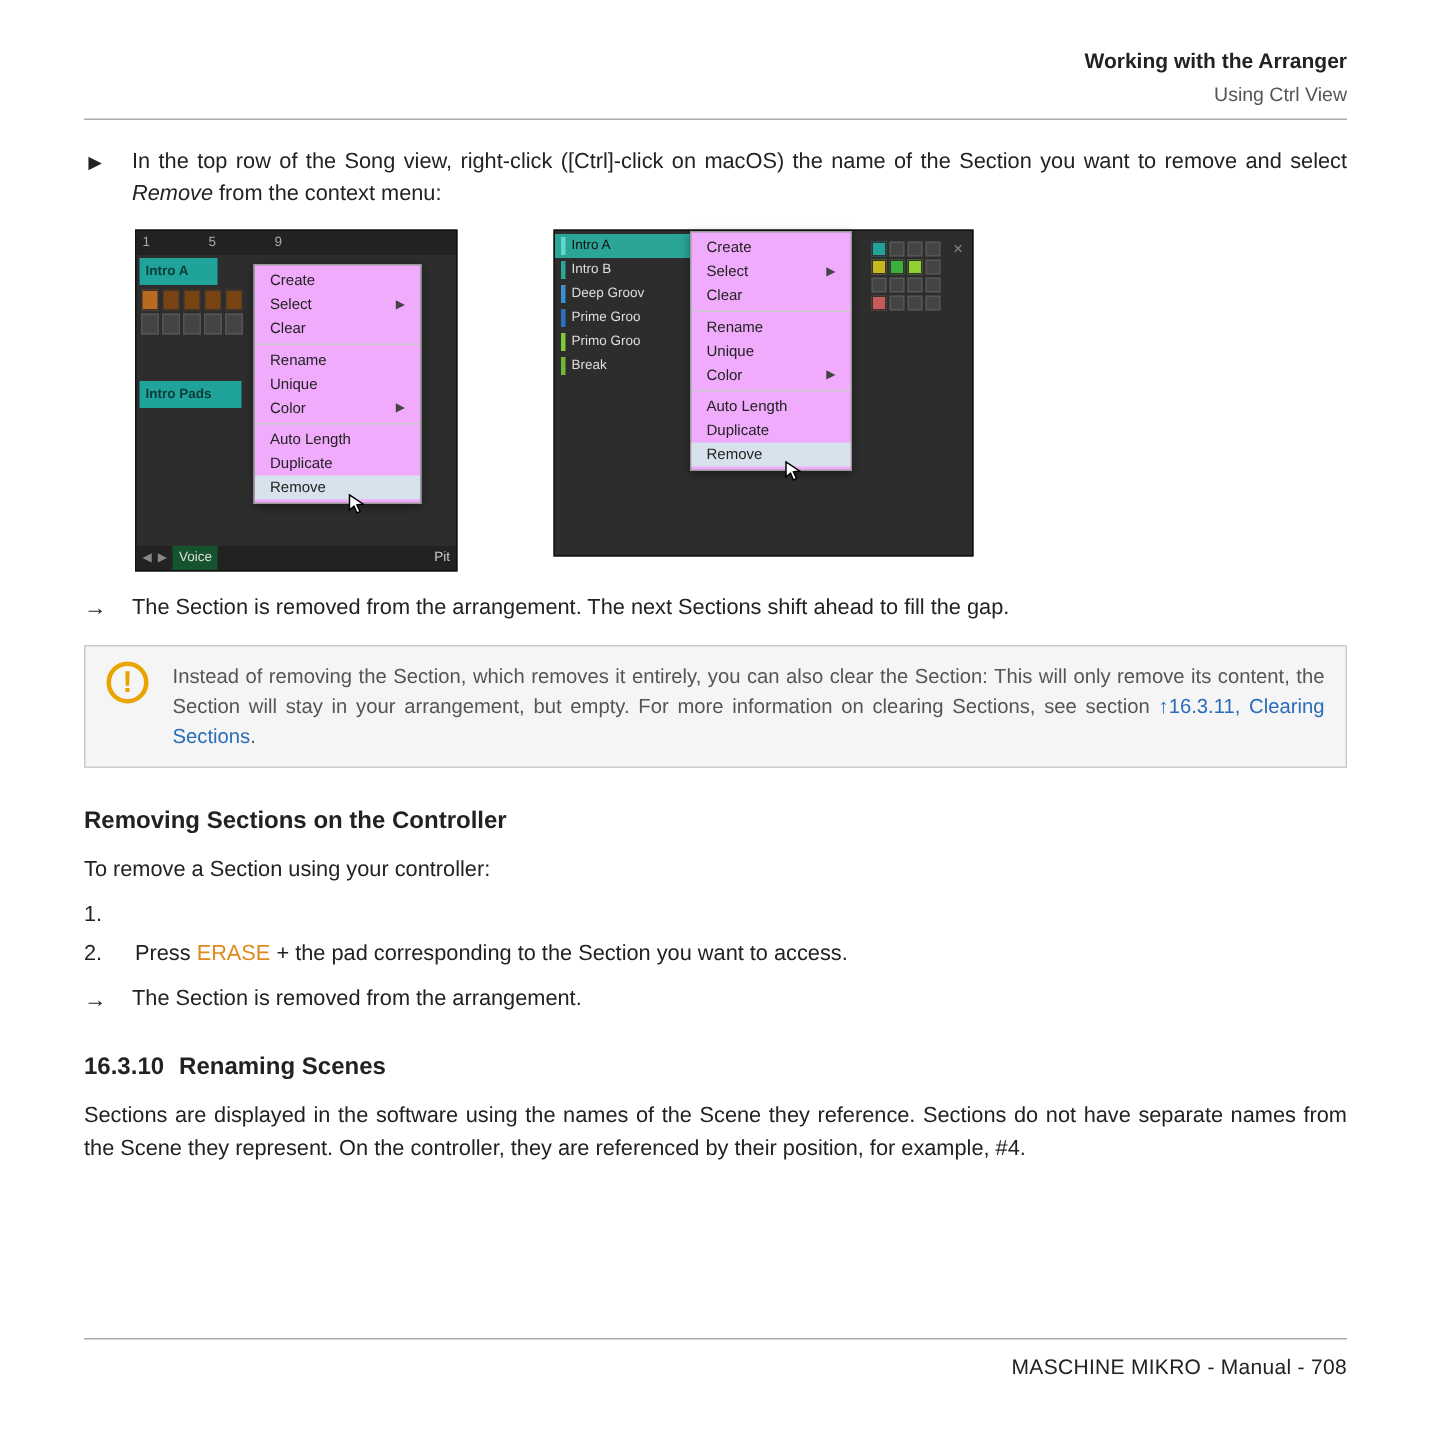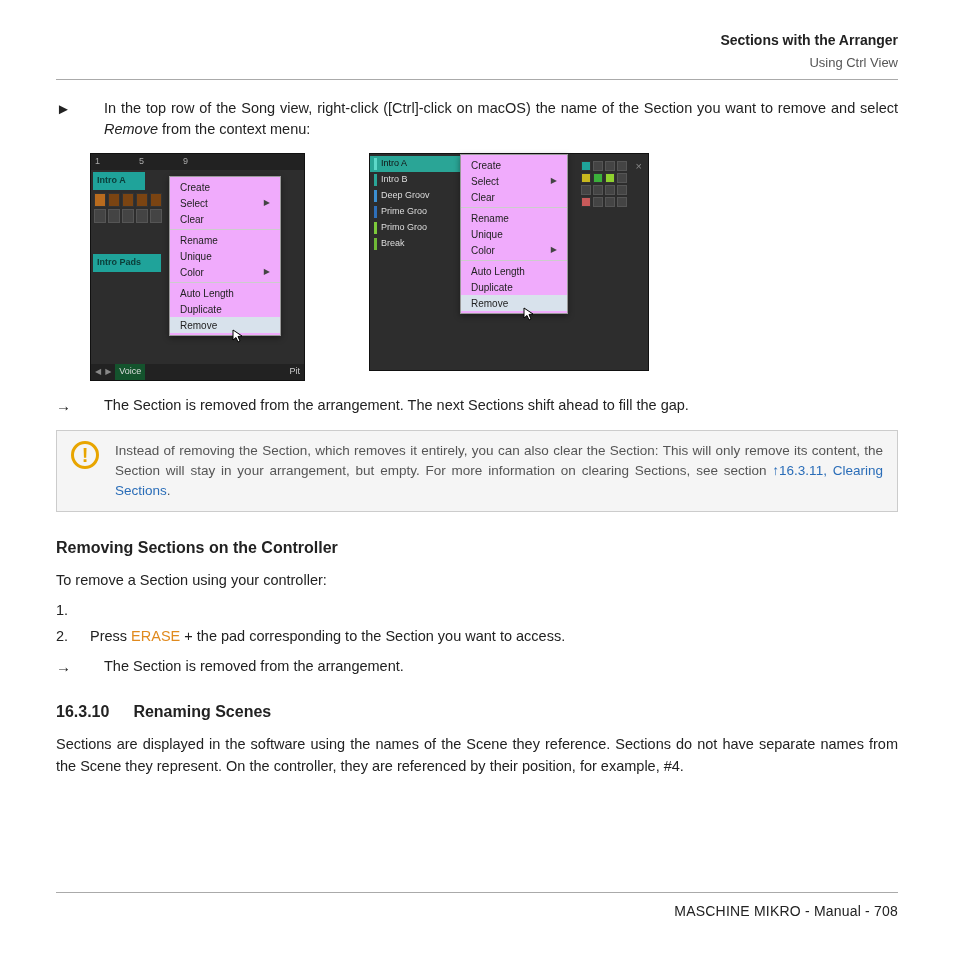--- a/index.html
+++ b/index.html
@@ -16,21 +16,21 @@
   }
   .header { text-align: right; margin-bottom: 6px; }
   .header .h1 { font-weight: 700; font-size: 14px; }
   .header .h2 { font-size: 13px; color: #555; margin-top: 2px; }
   .rule { border-top: 1px solid #aaa; margin: 6px 0 18px 0; }
   .footer-rule { border-top: 1px solid #aaa; margin: 20px 0 8px 0; }
   .footer { text-align: right; font-size: 14px; letter-spacing: .2px; position:absolute; bottom:32px; left:56px; right:56px;}
 
   .step, .arrow-block { display: flex; margin: 4px 0 12px 0; }
   .step .sym, .arrow-block .sym { width: 32px; flex: none; font-size: 15px; }
-  .step .txt, .arrow-block .txt { flex: 1; text-align: justify; margin-left: 16px; }
+  .step .txt, .arrow-block .txt { flex: 1; text-align: justify; }
   .ital { font-style: italic; }
 
   .shots { display:flex; gap:64px; margin: 6px 0 14px 34px; }
   .shot { position:relative; background:#2d2d2d; border:1px solid #111; }
   .shot1 { width:215px; height:228px; }
   .shot2 { width:280px; height:218px; }
 
   .ruler { height:16px; background:#222; color:#aaa; font-size:9px; display:flex; align-items:center; padding-left:4px; letter-spacing:1px; }
   .ruler span { width:44px; display:inline-block; }
   .track-label { font-size:9px; color:#6adcd6; padding-left:2px; }
@@ -75,32 +75,32 @@
   
   .note {
     display:flex; gap:16px; align-items:flex-start;
     border:1px solid #ccc; background:#f5f5f5; padding:10px 14px;
     margin: 12px 0 24px 0; font-size:13.5px; color:#555; text-align:justify;
   }
   .note .icon { width:28px; height:28px; border:3px solid #e8a500; border-radius:50%; color:#e8a500; font-weight:700; font-size:20px; display:flex; align-items:center; justify-content:center; flex:none; line-height:1; }
   .note .link { color:#2a6db8; }
 
   h3.sec { font-size:16px; font-weight:700; margin: 8px 0 10px 0; }
-  h3.sec .num { margin-right:24px; }
+  h3.sec .num { margin-right:10px; }
   p.body { margin:6px 0; text-align:justify; }
   ol.steps { list-style:none; margin:8px 0; }
   ol.steps li { display:flex; margin:4px 0; }
   ol.steps li .n { width:34px; flex:none; }
   .kw { color:#e08a1e; }
 </style>
 </head>
 <body>
 
 <div class="header">
-  <div class="h1">Sections with the Arranger</div>
+  <div class="h1">Working with the Arranger</div>
   <div class="h2">Using Ctrl View</div>
 </div>
 <div class="rule"></div>
 
 <div class="step">
   <div class="sym">►</div>
   <div class="txt">
     <span>In the top row of the Song view, right-click ([Ctrl]-click on macOS) the name of the Section you want to remove and select </span><span class="ital">Remove</span><span> from the context menu:</span>
   </div>
 </div>

